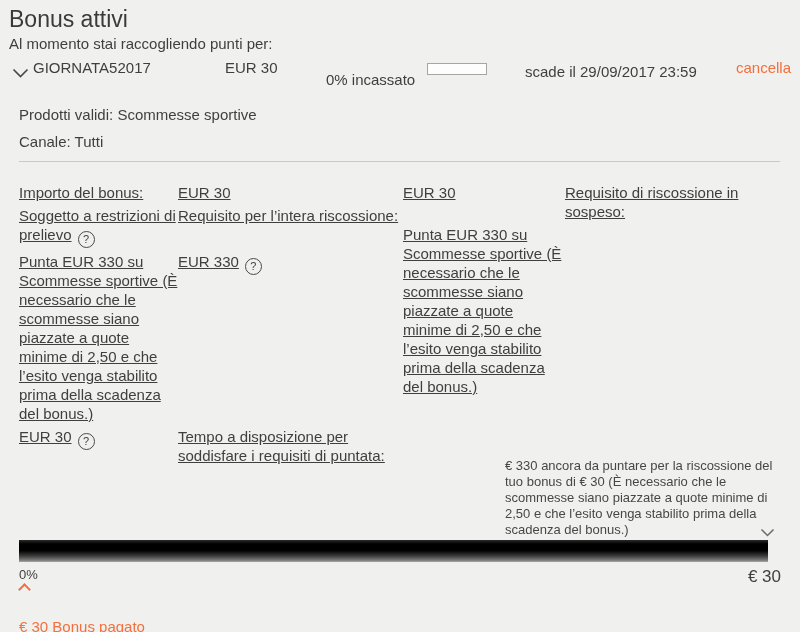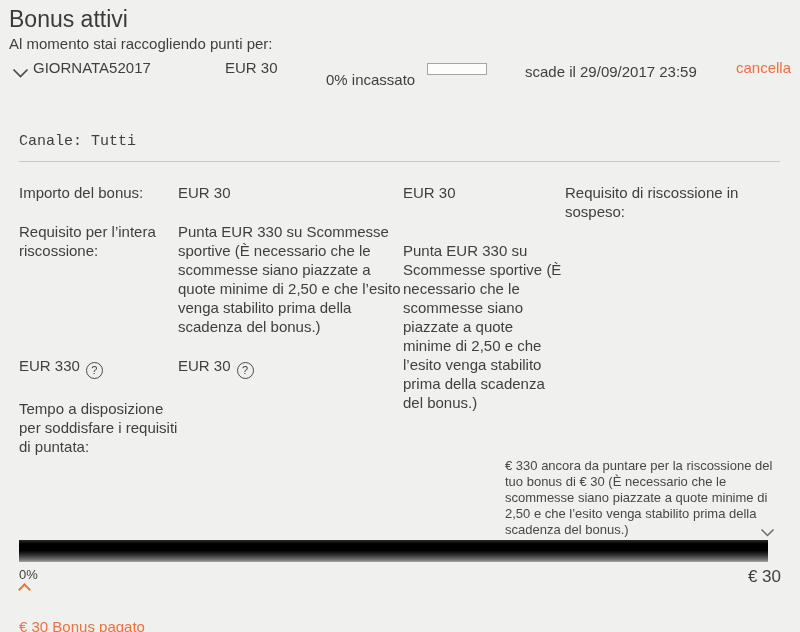--- a/index.html
+++ b/index.html
@@ -24,25 +24,25 @@
   .b-ptext { position:absolute; left:326px; top:0;margin-top:12px; }
   .minibar {
     position:absolute; left:427px; top:4px; width:60px; height:12px;
     background:#fdfdfd; border:1px solid #a5a5a3; display:inline-block;
   }
   .minibar-fill { display:block; height:100%; width:0%; background:#f36f3d; }
   .b-expiry { position:absolute; left:525px; top:4px; }
   .b-cancel { position:absolute; left:724px; top:0; color:#f36f3d; cursor:pointer; text-decoration:none;margin-left:12px; }
 
   .products { position:absolute; left:19px; top:106px; }
-  .channel  { position:absolute; left:19px; top:133px;font-family:Liberation Mono, monospace; }
+  .channel  { position:absolute; left:19px; top:133px; }
   .divider  { position:absolute; left:19px; top:161px; width:761px; height:0; border-top:1px solid #c9c9c7; }
 
   
-  .dgrid { position:absolute; top:183px; display:grid; row-gap:20px; line-height:19px; align-content:start; }
+  .dgrid { position:absolute; top:183px; display:grid; row-gap:4px; line-height:19px; align-content:start;text-decoration:underline; }
   .dgrid-left  { left:19px;  width:384px; grid-template-columns:159px 1fr; }
   .dgrid-right { left:403px; width:378px; grid-template-columns:162px 1fr; }
   .dlabel { color:#3f3f3e; }
   .dvalue { color:#3f3f3e; }
 
   .help {
     display:inline-flex; justify-content:center; align-items:center;
     width:17px; height:17px; border:1.5px solid #4a4a49; border-radius:50%;
     font-size:11px; line-height:1; margin-left:6px; vertical-align:-3px;
     color:#3f3f3e; cursor:pointer;
@@ -83,27 +83,31 @@
     <span class="b-name">GIORNATA52017</span>
     <span class="b-amount">EUR 30</span>
     <span class="b-ptext">0% incassato</span>
     <span class="minibar">
       <span class="minibar-fill"></span>
     </span>
     <span class="b-expiry">scade il 29/09/2017 23:59</span>
     <a class="b-cancel">cancella</a>
   </div>
 
+  <div class="products">Prodotti validi: Scommesse sportive</div>
   <div class="channel">Canale: Tutti</div>
   <div class="divider"></div>
 
   <div class="dgrid dgrid-left">
     <div class="dlabel">Importo del bonus:</div>
     <div class="dvalue">EUR 30</div>
 
+    <div class="dvalue">
+      <span>Soggetto a restrizioni di prelievo</span><span class="help">?</span>
+    </div>
 
     <div class="dlabel">Requisito per l’intera riscossione:</div>
     <div class="dvalue">Punta EUR 330 su Scommesse sportive (È necessario che le scommesse siano piazzate a quote minime di 2,50 e che l’esito venga stabilito prima della scadenza del bonus.)</div>
 
     <div class="dvalue">
       <span>EUR 330</span><span class="help">?</span>
     </div>
 
     <div class="dvalue">
       <span>EUR 30</span><span class="help">?</span>

